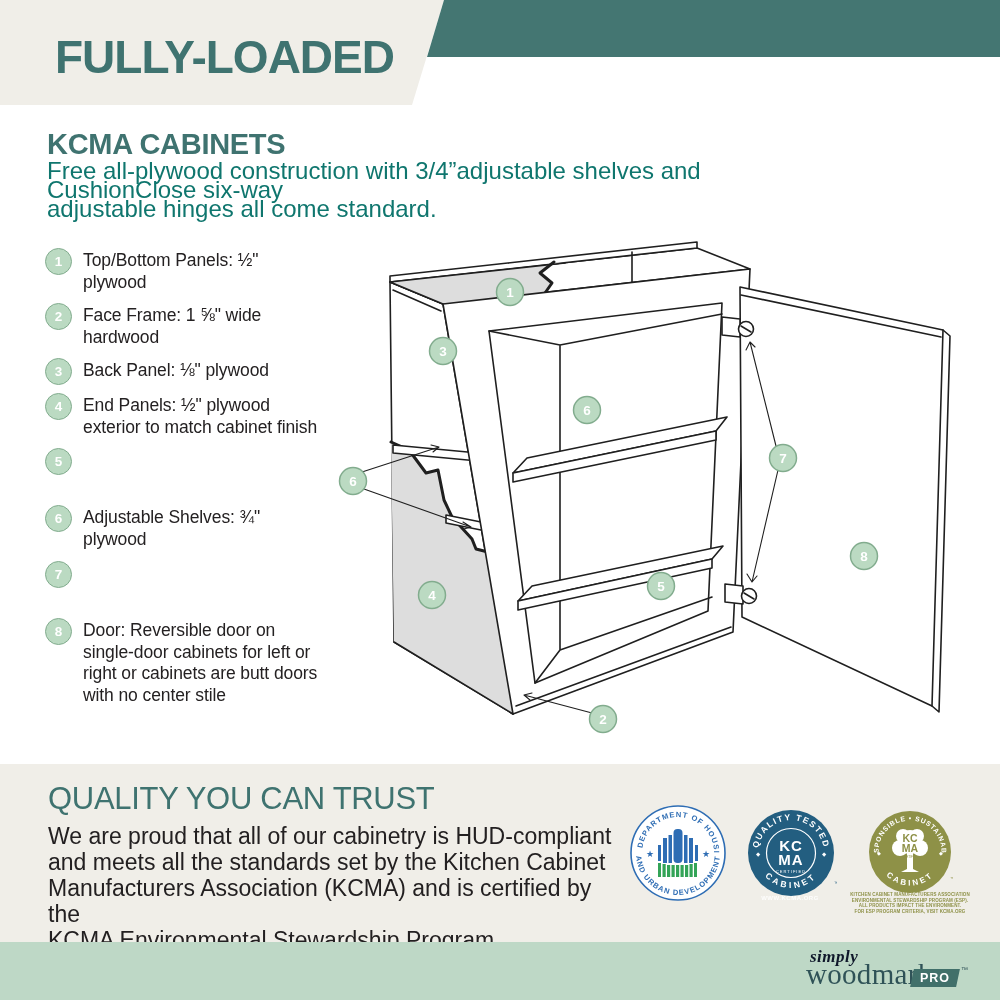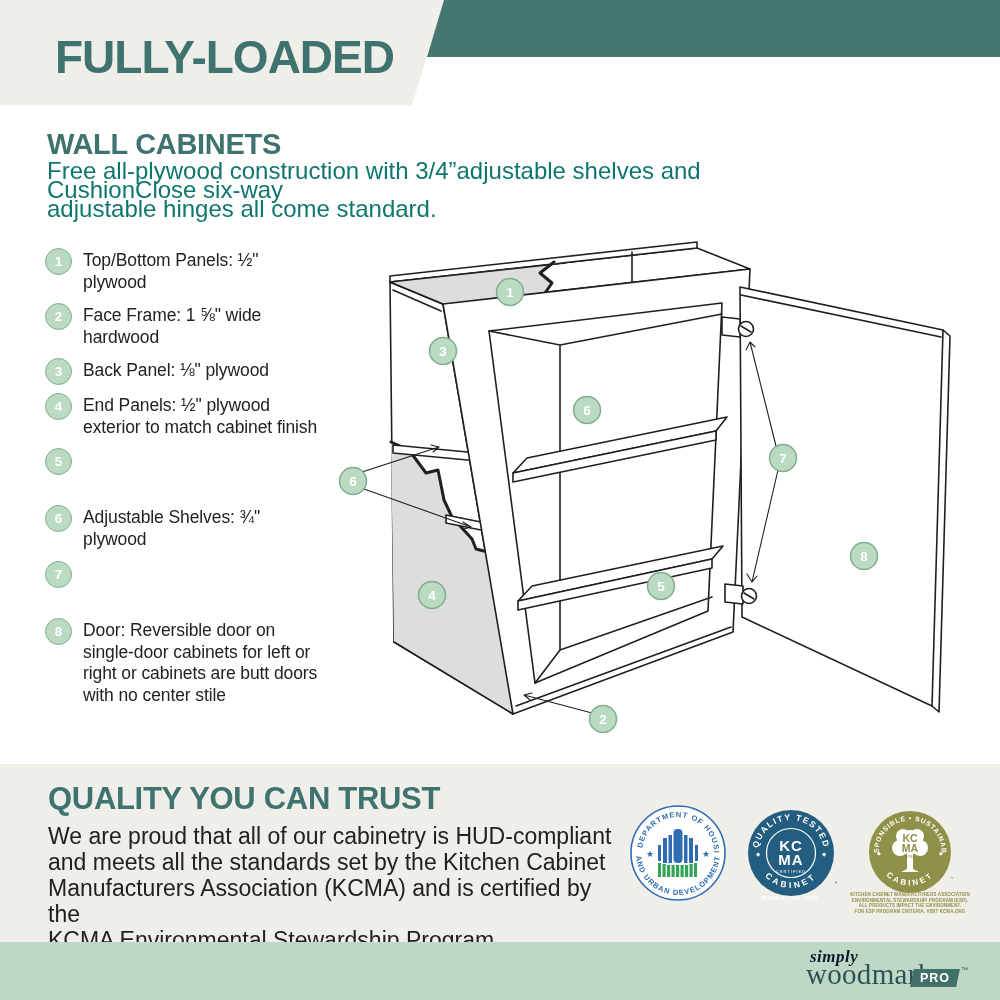--- a/index.html
+++ b/index.html
@@ -40,21 +40,21 @@
     flex:0 0 auto;
   }
   .feature-text{
     font-size:17.5px;line-height:21.5px;color:#242122;
     white-space:pre-line;padding-top:2px;letter-spacing:-0.1px;
   }
 
   
   #quality-band{left:0;top:764px;width:1000px;height:178px;background:#F0EEE8;}
   #quality-heading{
-    left:48px;top:781px;font-size:31px;font-weight:bold;
+    left:48px;top:781px;font-size:31px;font-weight:normal;
     letter-spacing:-0.3px;color:#3F7370;
   }
   #quality-body{
     left:48px;top:823px;width:580px;
     font-size:23px;line-height:26px;color:#232021;white-space:pre-line;
   }
   .fineprint-wrap{left:830px;top:892px;width:160px;height:30px;overflow:visible;}
   .fineprint{
     width:320px;transform:scale(0.5);transform-origin:top left;
     font-size:9px;line-height:11px;color:#8E9147;text-align:center;
@@ -87,21 +87,21 @@
 </style>
 </head>
 <body>
 
 <svg class="abs" style="left:0;top:0;" width="1000" height="110" viewBox="0 0 1000 110">
   <polygon points="0,0 444,0 412,105 0,105" fill="#F0EEE8"></polygon>
   <polygon points="444,0 1000,0 1000,57 427,57" fill="#447672"></polygon>
 </svg>
 <div class="abs" id="header-title">FULLY-LOADED</div>
 
-<div class="abs" id="intro-heading">WALL CABINETS</div>
+<div class="abs" id="intro-heading">KCMA CABINETS</div>
 <div class="abs" id="intro-body">Free all-plywood construction with 3/4”adjustable shelves and CushionClose six-way
 adjustable hinges all come standard.</div>
 
 <div class="abs feature" style="top:248px">
   <div class="callout-dot">1</div>
   <div class="feature-text">Top/Bottom Panels: ½"
 plywood</div>
 </div>
 <div class="abs feature" style="top:303px">
   <div class="callout-dot">2</div>

